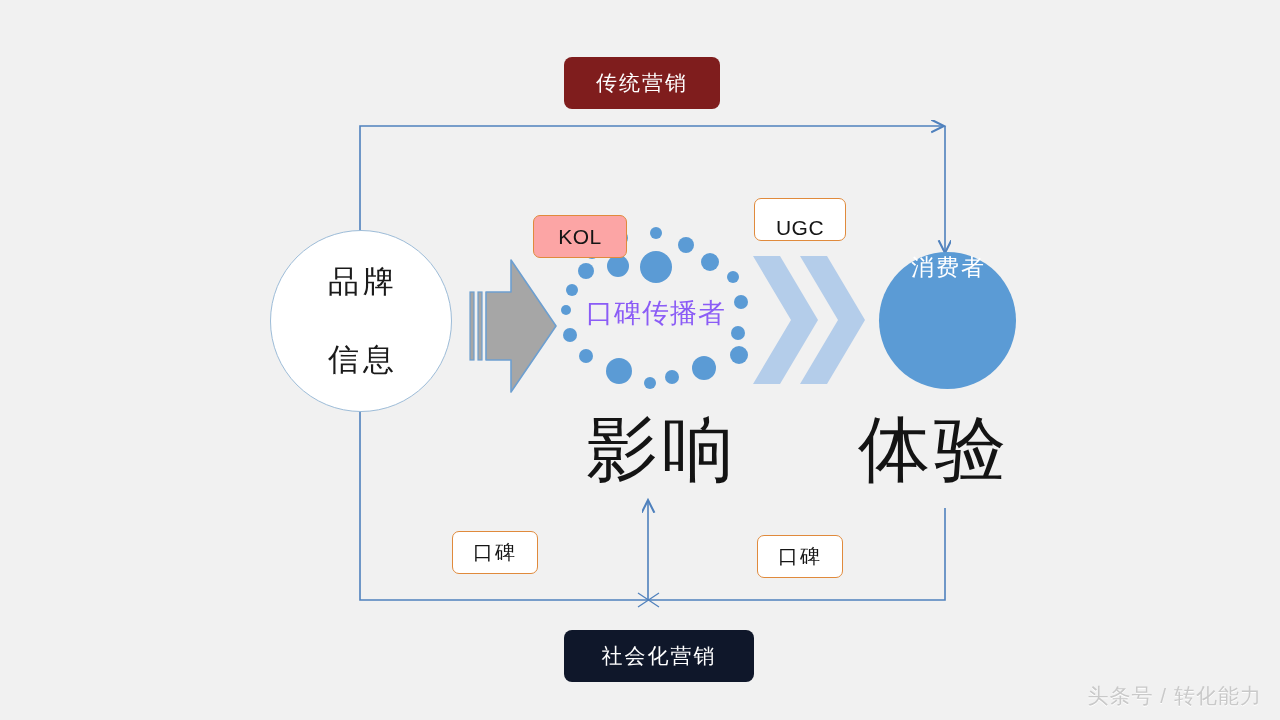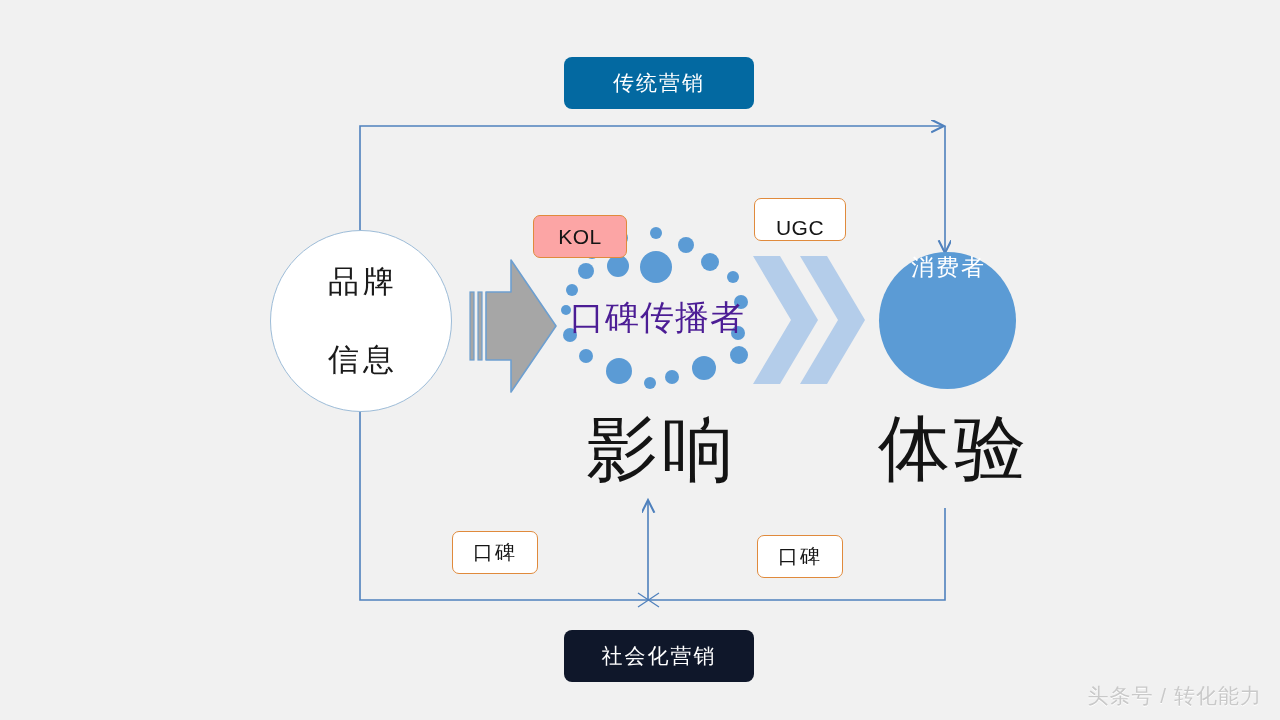--- a/index.html
+++ b/index.html
@@ -34,22 +34,22 @@
     position: absolute;
     display: flex;
     align-items: center;
     justify-content: center;
     border-radius: 8px;
     color: #ffffff;
     letter-spacing: 2px;
   }
   #box-traditional {
     left: 564px; top: 57px;
-    width: 190px; height: 52px;
-    background: #0369a1;
+    width: 156px; height: 52px;
+    background: #7f1d1d;
     font-size: 21px;
   }
   #box-social {
     left: 564px; top: 630px;
     width: 190px; height: 52px;
     background: #0f172a;
     font-size: 21px;
   }
 
   
@@ -122,37 +122,37 @@
     letter-spacing: 2px;
     text-indent: 2px;
   }
 
   
   #label-spreader {
     position: absolute;
     left: 570px; top: 295px;
     width: 172px;
     text-align: center;
-    font-size: 34px;
-    color: #4c1d95;
+    font-size: 27px;
+    color: #8b5cf6;
     letter-spacing: 1px;
     white-space: nowrap;
   }
 
   
   .bigword {
     position: absolute;
     font-size: 72px;
     color: #141414;
     letter-spacing: 4px;
     line-height: 1;
     white-space: nowrap;
   }
   #big-influence { left: 586px; top: 413px; }
-  #big-experience { left: 878px; top: 413px; font-family: Liberation Serif, serif; }
+  #big-experience { left: 858px; top: 413px; }
 
   
   #watermark {
     position: absolute;
     right: 18px; bottom: 10px;
     font-size: 21px;
     color: #c9c9c9;
     letter-spacing: 1px;
     text-shadow: 0 1px 0 #ffffff;
     white-space: nowrap;

